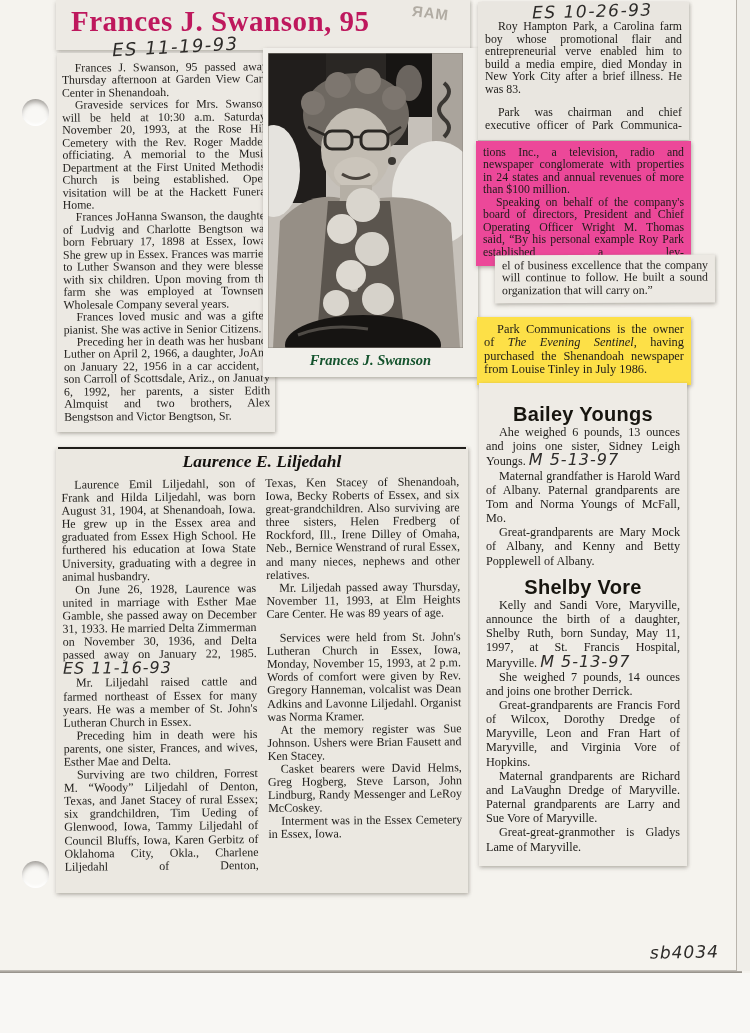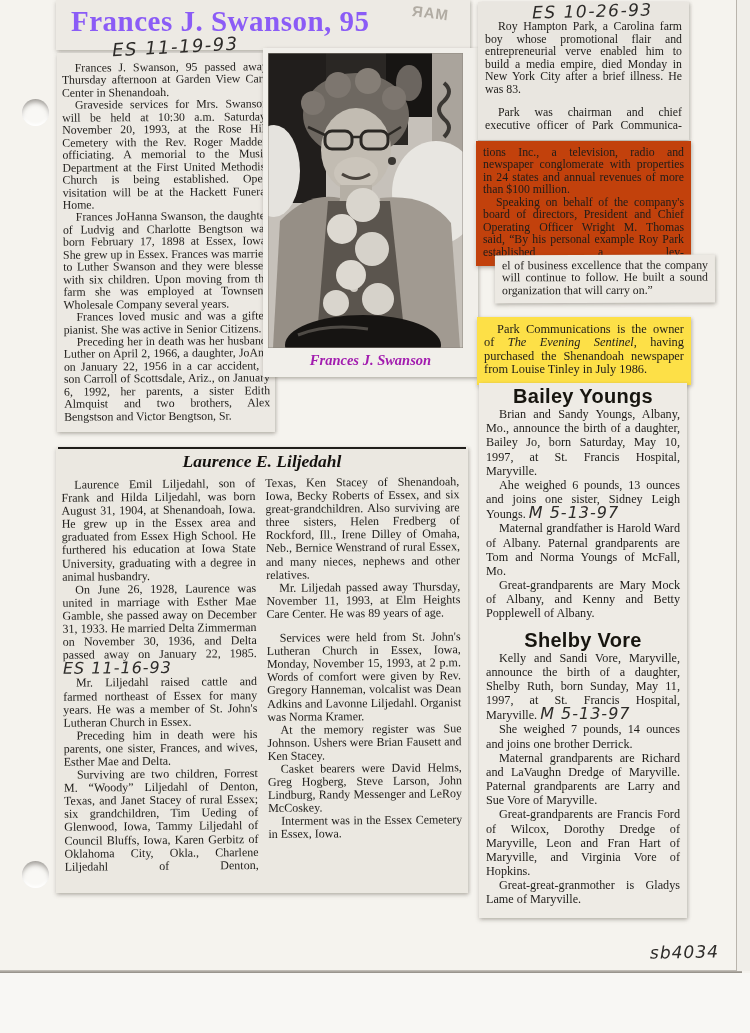--- a/index.html
+++ b/index.html
@@ -37,56 +37,56 @@
   .md  { font-size:12px;   line-height:13.1px; }
   .bth { font-size:12.2px; line-height:14.15px; }
   .hand {
     font-family:"DejaVu Sans", sans-serif; font-style:italic;
     color:#2e2c2a; letter-spacing:1.5px; white-space:nowrap;
   }
   .hand.inline { font-size:16px; letter-spacing:1px; }
   .headline-clip { left:56px; top:0; width:414px; height:50px; background:#edeae4; }
   .main-headline {
     margin:0; padding:5px 0 0 15px;
-    font-size:29px; font-weight:bold; letter-spacing:.5px; color:#8b5cf6;
+    font-size:29px; font-weight:bold; letter-spacing:.5px; color:#be185d;
   }
   .ghost-mar {
     position:absolute; right:22px; top:4px;
     transform:scaleX(-1) rotate(-7deg);
     font-family:"Liberation Sans", sans-serif; font-weight:bold; font-size:15px;
     color:rgba(128,120,110,.55); letter-spacing:1px;
   }
   .swanson-note { position:absolute; left:112px; top:36px; font-size:18px; transform:rotate(-3deg); z-index:4; }
   .swanson-clip { left:57px; top:53px; width:206px; padding:8px 6px 10px; background:#ece9e3; }
   .swanson-clip .inner { transform:rotate(-.4deg); }
   .photo-clip { left:263px; top:48px; width:205px; padding:5px 5px 8px; background:#f1efea; }
   .photo-frame { width:195px; height:295px; background:#c9c4bd; overflow:hidden; }
   .photo-caption {
     margin:4px 0 0; text-align:center;
-    font-size:14.5px; font-weight:bold; font-style:italic; color:#a21caf;
+    font-size:14.5px; font-weight:bold; font-style:italic; color:#14532d;
   }
   .surviving { margin-top:6px; }
   .liljedahl-clip { left:56px; top:447px; width:412px; background:#ebe8e1; padding-bottom:17px; }
   .liljedahl-rule { border-top:2px solid #201e1b; margin:0 2px; }
   .liljedahl-headline {
     margin:2px 0 3px; text-align:center;
     font-size:17.5px; font-weight:bold; font-style:italic; color:#14120f;
   }
   .lil-cols { display:flex; gap:10px; padding:2px 7px 4px; transform:rotate(-.5deg); }
   .lil-col { flex:1; }
   .lil-col p + p, .park-clip p + p, .swanson-clip p + p { margin-top:0; }
   .park1 { left:478px; top:2px;   width:197px; padding:2px 7px 9px;  background:#e9e6e0; }
-  .park2 { left:476px; top:141px; width:201px; padding:5px 7px 8px;  background:#c2410c; }
+  .park2 { left:476px; top:141px; width:201px; padding:5px 7px 8px;  background:#ec4899; }
   .park3 { left:495px; top:255px; width:206px; padding:4px 7px 7px;  background:#ece9e3; transform:rotate(-.2deg); }
   .park4 { left:477px; top:317px; width:200px; padding:6px 7px 9px;  background:#fde047; font-size:12.4px; line-height:13.3px; }
   .park-note { display:block; text-align:center; font-size:17px; margin:1px 0 3px 18px; transform:rotate(-1.5deg); }
   .gap-before { margin-top:11px !important; }
   .births-clip { left:479px; top:383px; width:194px; padding:6px 7px 12px; background:#eeebe5; }
   .birth-headline {
-    margin:0 0 4px; text-align:center;
+    margin:18px 0 4px; text-align:center;
     font-family:"Liberation Sans", sans-serif; font-weight:bold;
     font-size:20px; letter-spacing:.3px; color:#17150f;
   }
   .birth-headline.second { margin-top:12px; }
   .archive-note { position:absolute; left:650px; top:942px; font-size:17px; letter-spacing:1px; transform:rotate(-1deg); }
 </style>
 </head>
 <body>
 
 <div class="page">
@@ -196,32 +196,31 @@
   <div class="clip park3 news sm">
     <p class="noindent">el of business excellence that the company will continue to follow. He built a sound organization that will carry on.”</p>
   </div>
 
   <div class="clip park4 news">
     <p><span>Park Communications is the owner of </span><i>The Evening Sentinel</i><span>, having purchased the Shenandoah newspaper from Louise Tinley in July 1986.</span></p>
   </div>
 
   <div class="clip births-clip news bth">
     <h3 class="birth-headline">Bailey Youngs</h3>
-    <p>Brian and Sandy Youngs, Albany, Mo., announce the birth of a daughter, Bailey Jo, born Saturday, May 10, 1997, at St. Francis Hospital, Maryville.</p>
     <p><span>Ahe weighed 6 pounds, 13 ounces and joins one sister, Sidney Leigh Youngs.</span>
       <span class="hand inline">M 5-13-97</span></p>
     <p>Maternal grandfather is Harold Ward of Albany. Paternal grandparents are Tom and Norma Youngs of McFall, Mo.</p>
     <p>Great-grandparents are Mary Mock of Albany, and Kenny and Betty Popplewell of Albany.</p>
 
     <h3 class="birth-headline second">Shelby Vore</h3>
     <p><span>Kelly and Sandi Vore, Maryville, announce the birth of a daughter, Shelby Ruth, born Sunday, May 11, 1997, at St. Francis Hospital, Maryville.</span>
       <span class="hand inline">M 5-13-97</span></p>
     <p>She weighed 7 pounds, 14 ounces and joins one brother Derrick.</p>
+    <p>Great-grandparents are Francis Ford of Wilcox, Dorothy Dredge of Maryville, Leon and Fran Hart of Maryville, and Virginia Vore of Hopkins.</p>
     <p>Maternal grandparents are Richard and LaVaughn Dredge of Maryville. Paternal grandparents are Larry and Sue Vore of Maryville.</p>
-    <p>Great-grandparents are Francis Ford of Wilcox, Dorothy Dredge of Maryville, Leon and Fran Hart of Maryville, and Virginia Vore of Hopkins.</p>
     <p>Great-great-granmother is Gladys Lame of Maryville.</p>
   </div>
 
   <div class="hand archive-note">sb4034</div>
 
   <div class="page-bottom-edge"></div>
   <div class="page-area-below"></div>
   <div class="page-right-edge"></div>
 
 </div>

